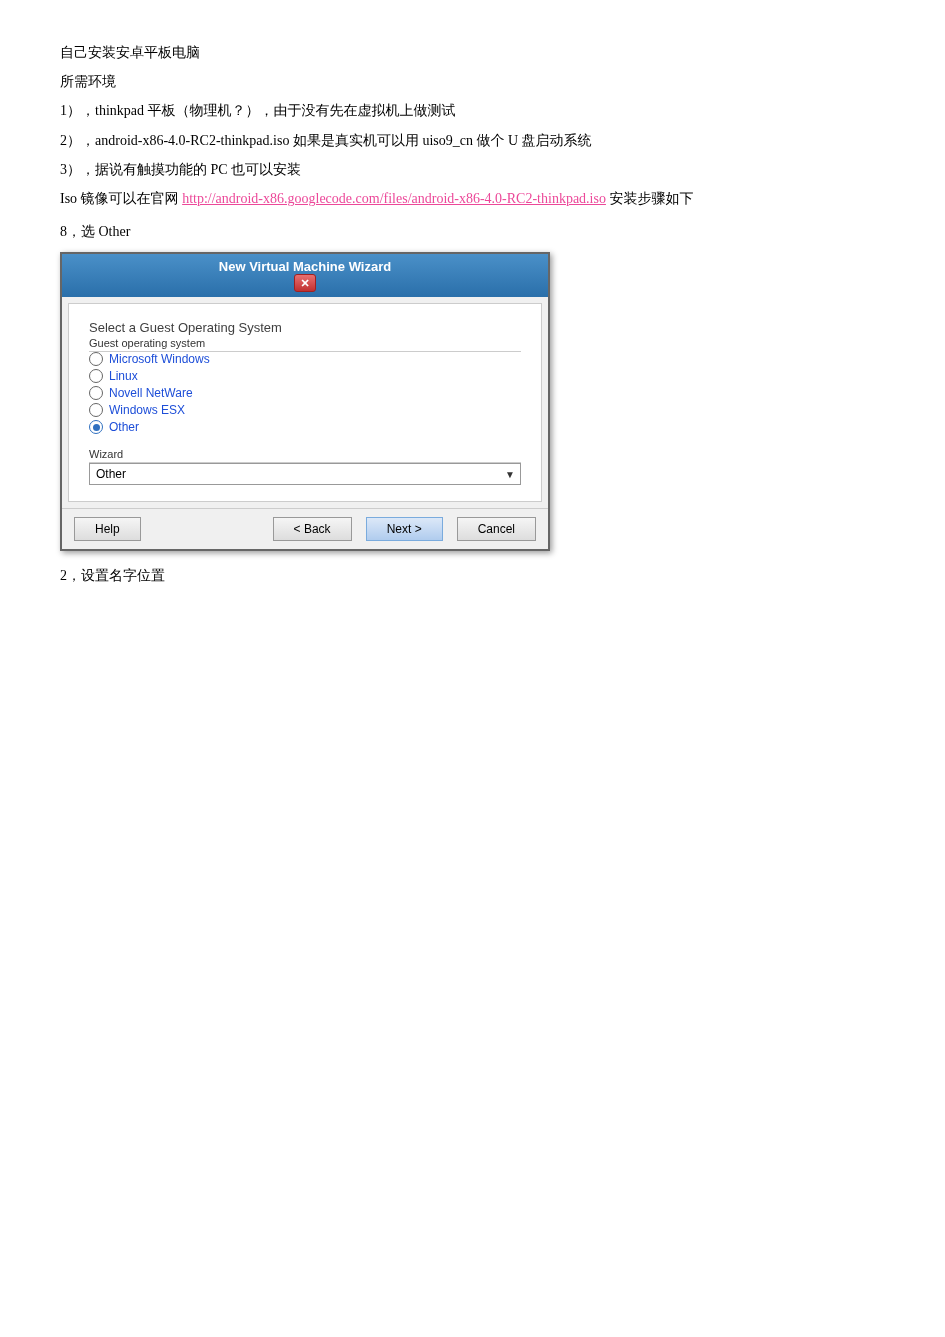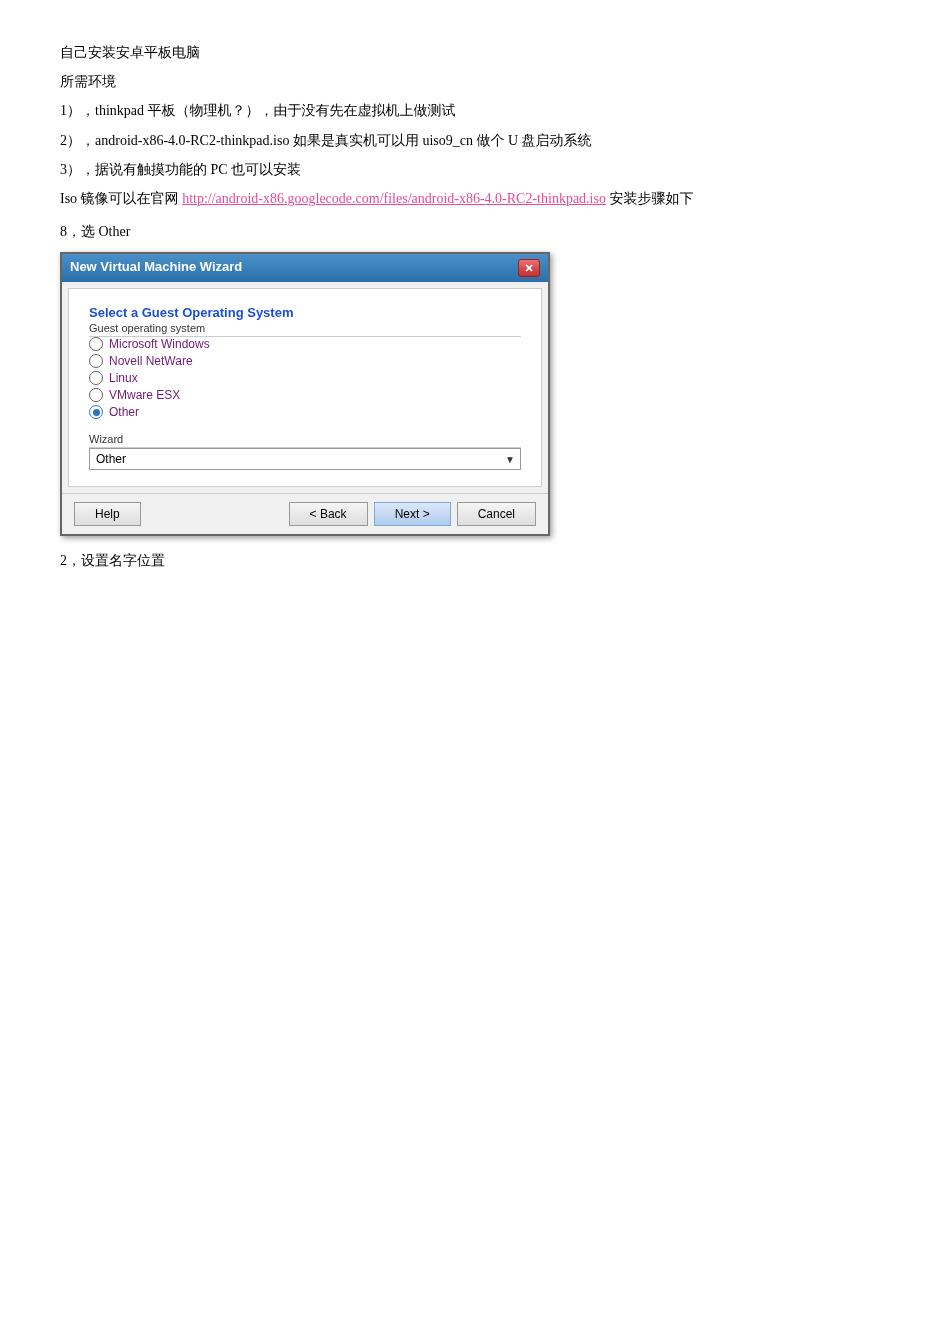--- a/index.html
+++ b/index.html
@@ -35,22 +35,23 @@
       box-shadow: 2px 2px 6px rgba(0,0,0,0.4);
     }
     .dialog-titlebar {
       background: linear-gradient(to bottom, #4a90c8 0%, #2a6faa 100%);
       color: #fff;
       font-family: "Microsoft YaHei", Arial, sans-serif;
       font-size: 13px;
       font-weight: bold;
       padding: 5px 8px;
       display: flex;
-      align-items: flex-start;
+      align-items: center;
       justify-content: space-between;
+      flex-direction: column;
     }
     .dialog-close-btn {
       background: linear-gradient(to bottom, #e87070 0%, #c03030 100%);
       border: 1px solid #a02020;
       border-radius: 3px;
       color: #fff;
       font-size: 11px;
       font-weight: bold;
       width: 22px;
       height: 18px;
@@ -61,22 +62,22 @@
     }
     .dialog-body {
       background: #fff;
       margin: 6px;
       border: 1px solid #ccc;
       padding: 16px 20px;
     }
     .dialog-heading {
       font-family: Arial, sans-serif;
       font-size: 13px;
-      font-weight: bold;
-      color: #1d4ed8;
+      font-weight: normal;
+      color: #404040;
       margin-bottom: 2px;
     }
     .dialog-subheading {
       font-family: Arial, sans-serif;
       font-size: 12px;
       color: #333;
       margin-bottom: 14px;
     }
     .dialog-section-label {
       font-family: Arial, sans-serif;
@@ -88,21 +89,21 @@
     }
     .radio-group {
       margin-bottom: 14px;
     }
     .radio-item {
       display: flex;
       align-items: center;
       margin-bottom: 3px;
       font-family: Arial, sans-serif;
       font-size: 12px;
-      color: #701a75;
+      color: #1d4ed8;
     }
     .radio-circle {
       width: 14px;
       height: 14px;
       border-radius: 50%;
       border: 1.5px solid #666;
       margin-right: 6px;
       flex-shrink: 0;
       background: #fff;
       display: flex;
@@ -154,21 +155,21 @@
     .dialog-footer {
       background: #f0f0f0;
       padding: 8px 12px;
       display: flex;
       align-items: center;
       justify-content: space-between;
       border-top: 1px solid #ccc;
     }
     .footer-right {
       display: flex;
-      gap: 6px;
+      gap: 14px;
       border-radius: 6px;
     }
     .btn {
       font-family: Arial, sans-serif;
       font-size: 12px;
       padding: 4px 20px;
       border: 1px solid #999;
       background: linear-gradient(to bottom, #f5f5f5 0%, #ddd 100%);
       cursor: pointer;
       min-width: 60px;
@@ -211,29 +212,29 @@
     <div class="dialog-body">
       <p class="dialog-heading">Select a Guest Operating System</p>
       <p class="dialog-section-label">Guest operating system</p>
       <div class="radio-group">
         <div class="radio-item">
           <div class="radio-circle"></div>
           <span>Microsoft Windows</span>
         </div>
         <div class="radio-item">
           <div class="radio-circle"></div>
+          <span>Linux</span>
+        </div>
+        <div class="radio-item">
+          <div class="radio-circle"></div>
           <span>Novell NetWare</span>
         </div>
         <div class="radio-item">
           <div class="radio-circle"></div>
-          <span>Linux</span>
-        </div>
-        <div class="radio-item">
-          <div class="radio-circle"></div>
-          <span>VMware ESX</span>
+          <span>Windows ESX</span>
         </div>
         <div class="radio-item">
           <div class="radio-circle selected"></div>
           <span>Other</span>
         </div>
       </div>
       <div class="version-section">
         <p class="dialog-section-label">Wizard</p>
         <div class="dropdown-wrapper">
           <div class="version-dropdown">

